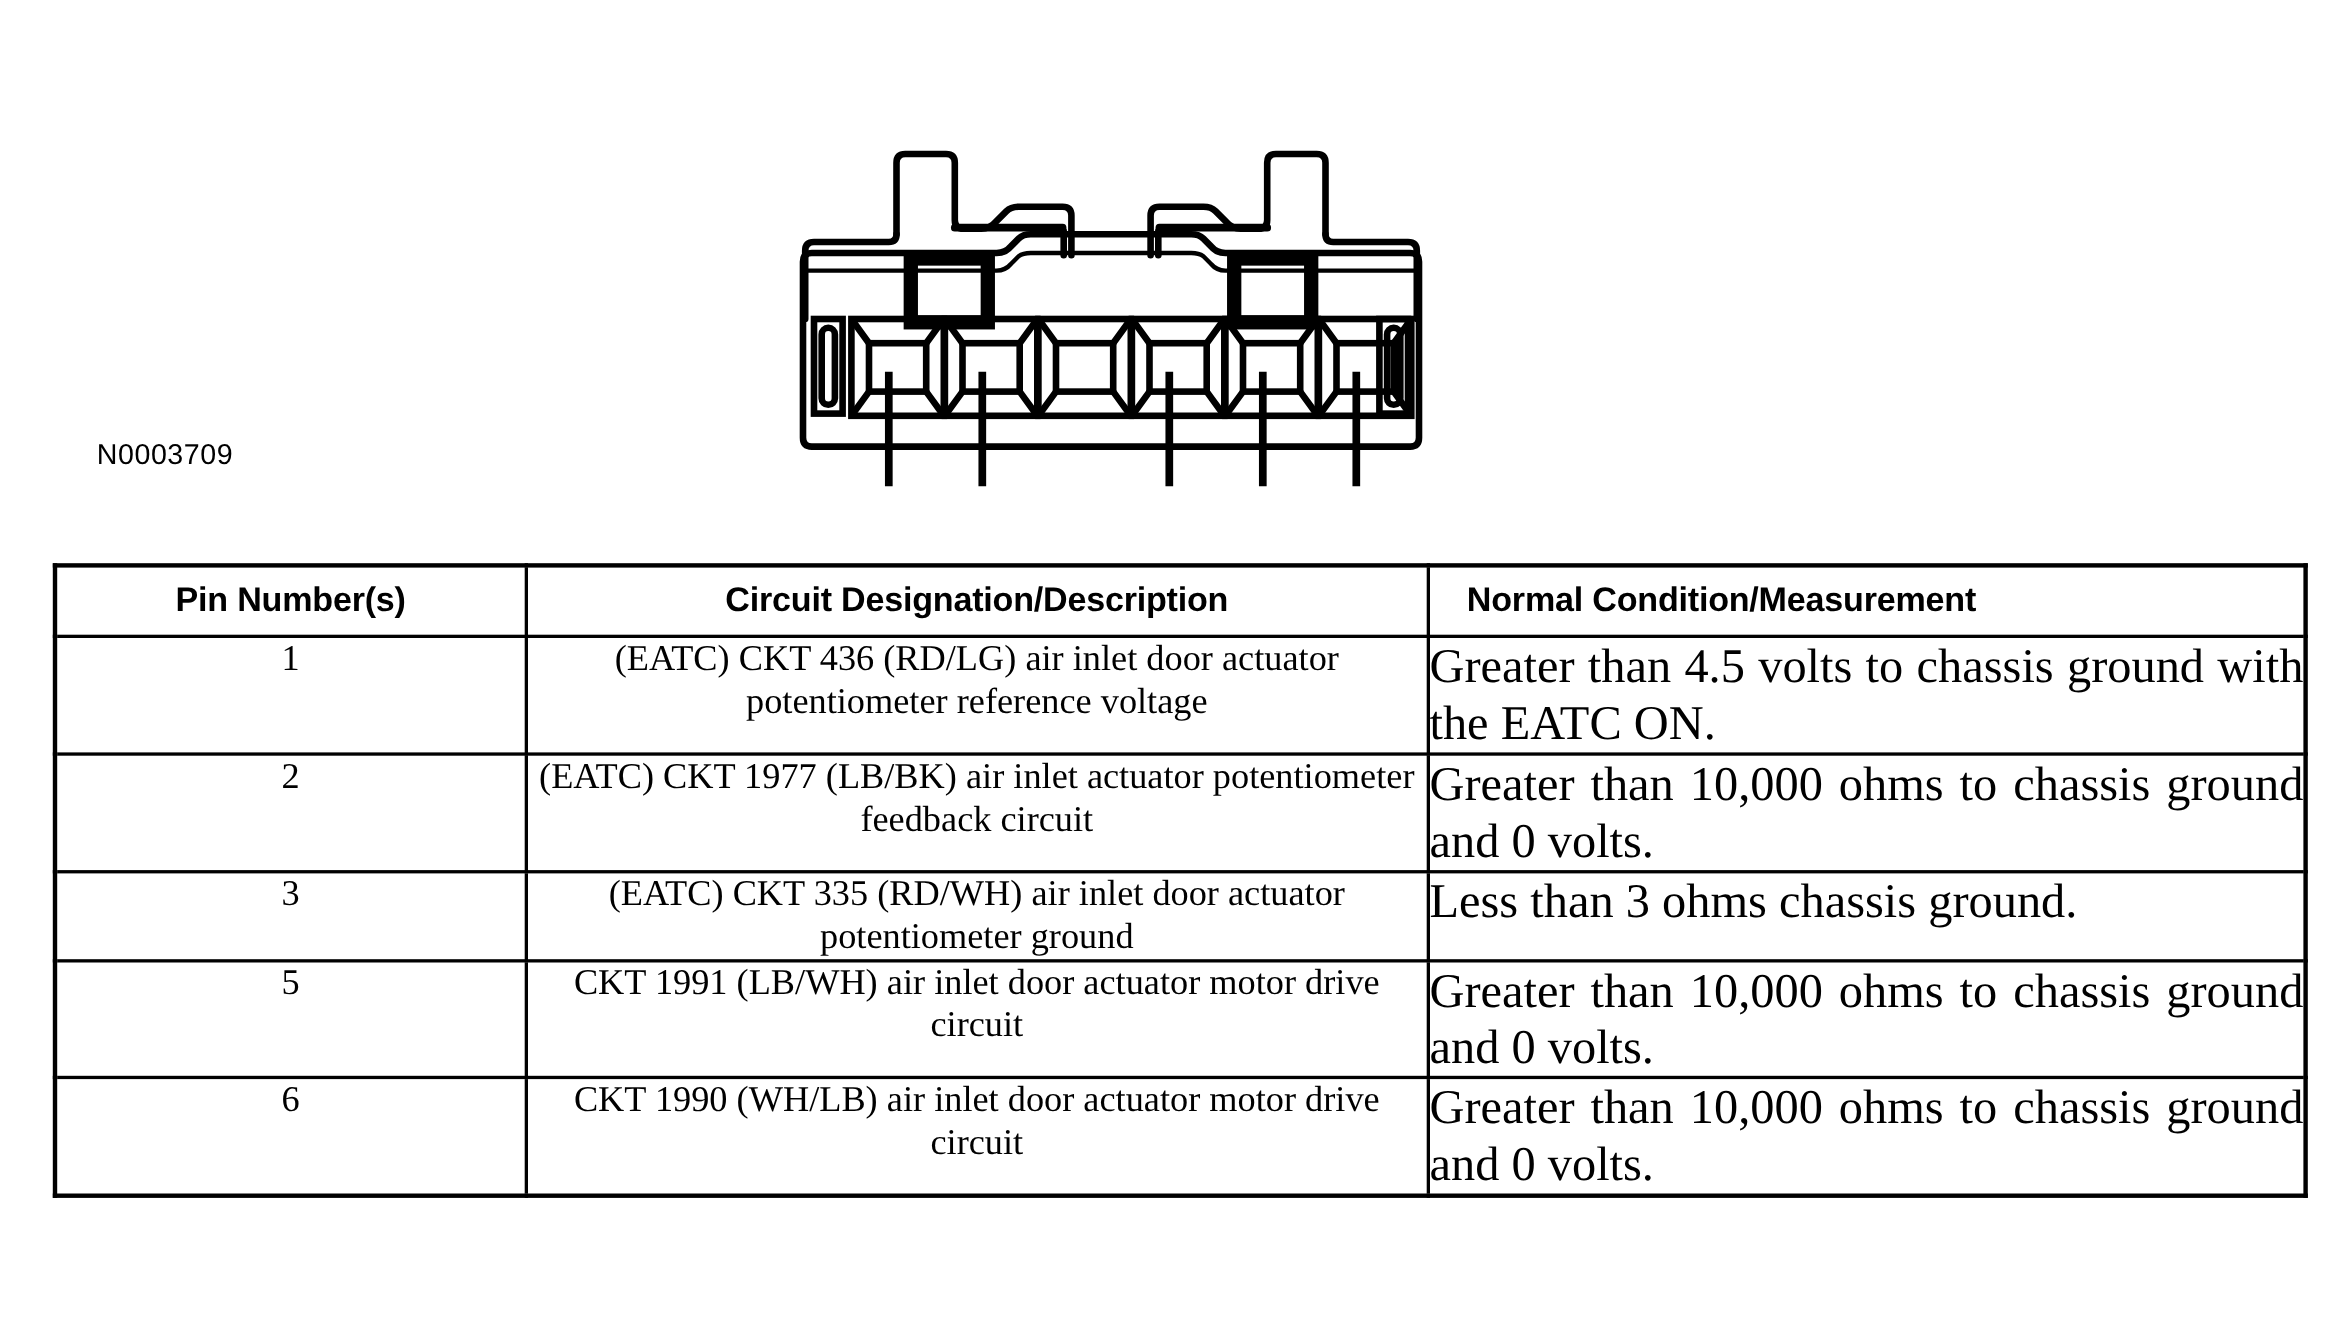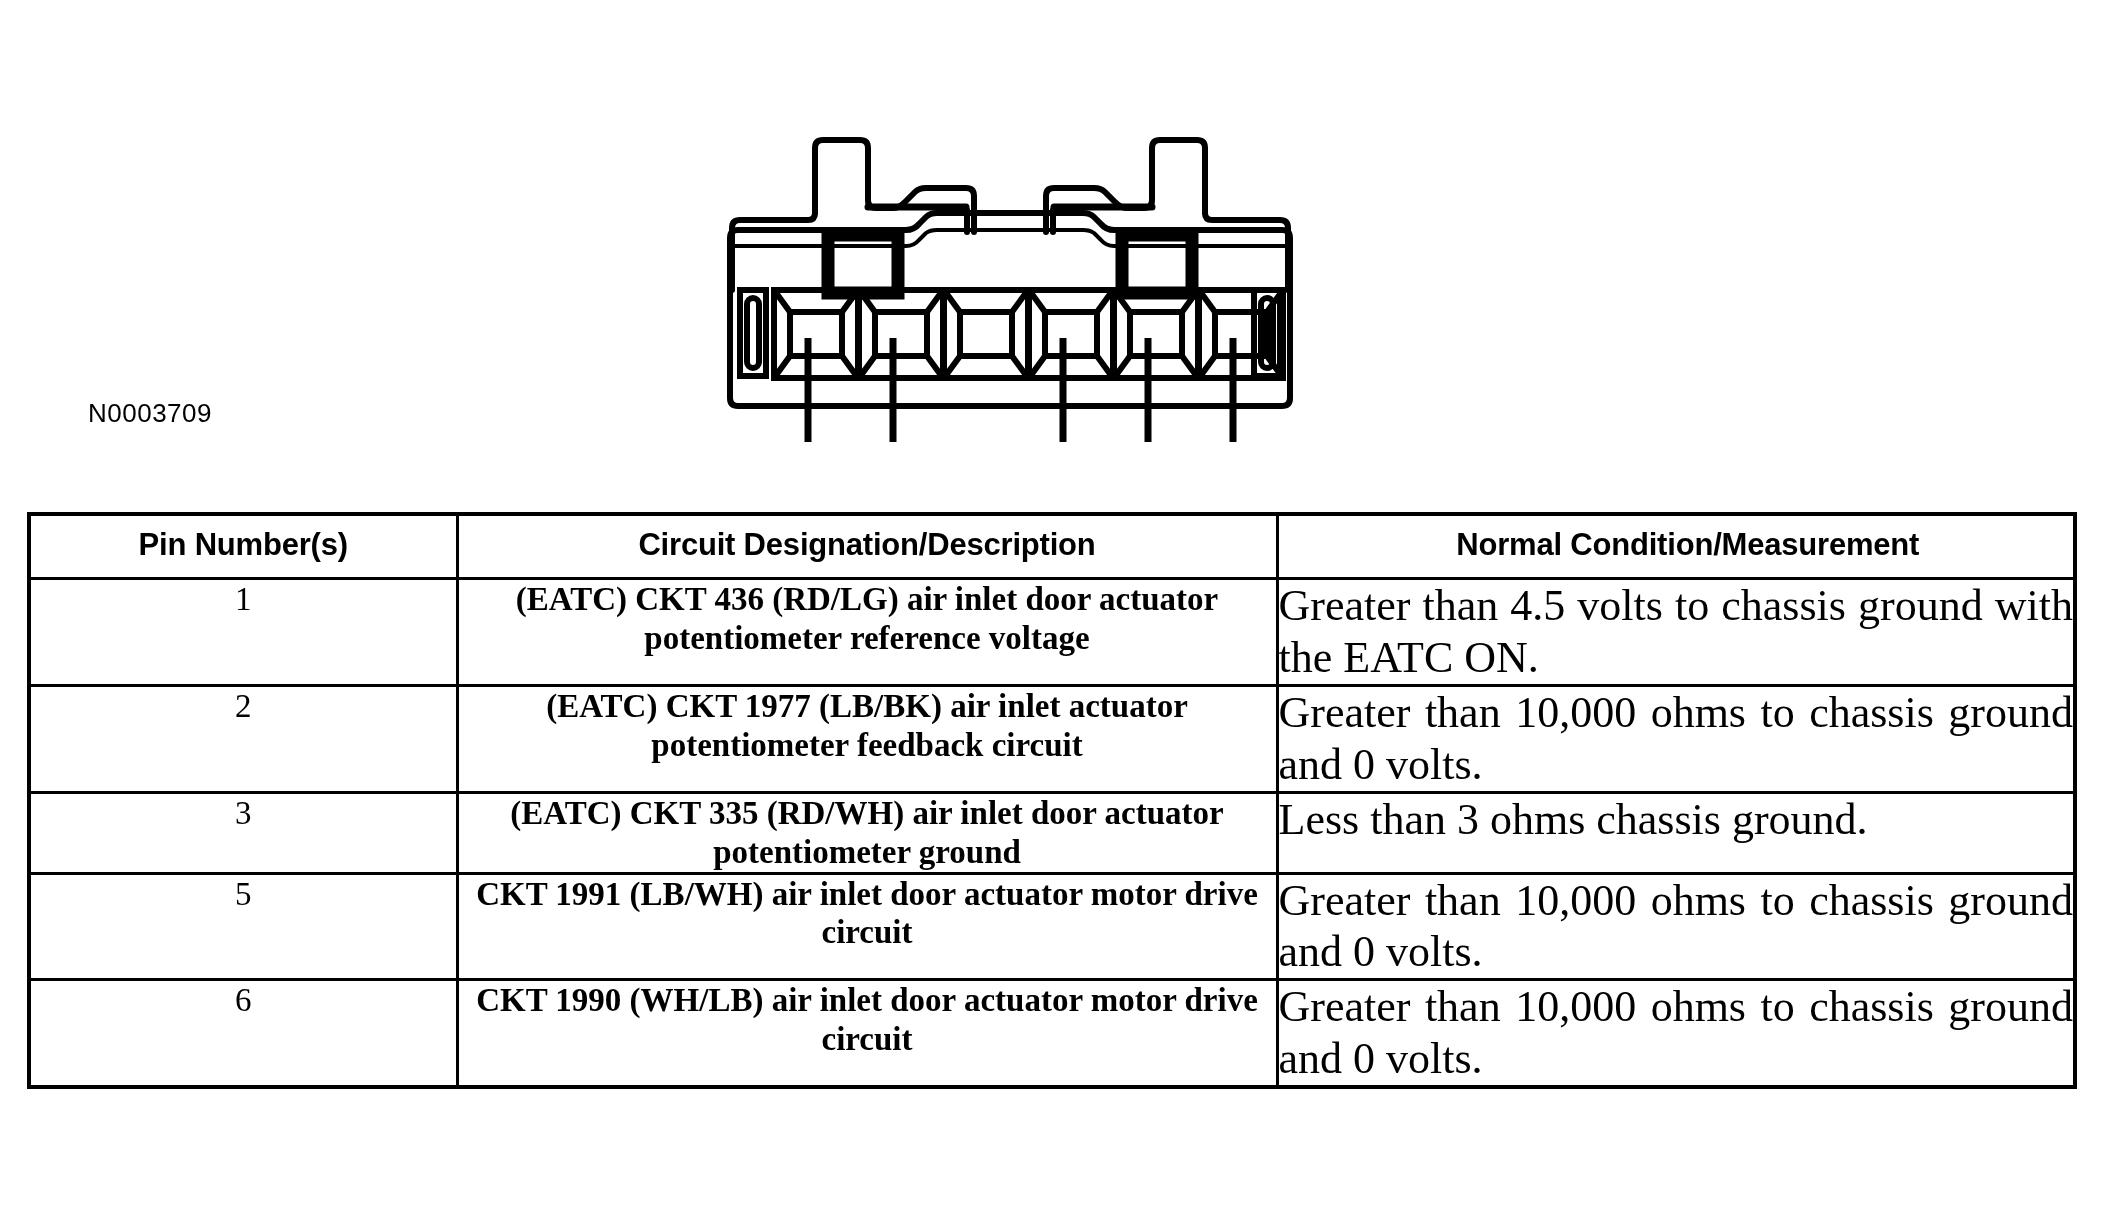--- a/index.html
+++ b/index.html
@@ -39,21 +39,21 @@
     font-size: 26px;
     font-weight: 400;
     letter-spacing: 0.5px;
     color: #000;
     white-space: nowrap;
   }
 
   
   #pin-table-wrap {
     position: absolute;
-    left: 27px;
+    left: 48px;
     top: 512px;
     width: 1754px;
   }
 
   table#pin-table {
     border-collapse: collapse;
     table-layout: fixed;
     width: 2046px;
     border: 4px solid #000;
   }
@@ -72,37 +72,36 @@
   table#pin-table thead th {
     font-family: "Liberation Sans", sans-serif;
     font-weight: bold;
     font-size: 31px;
     text-align: center;
     padding: 11px 10px 14px 10px;
     letter-spacing: -0.2px;
     white-space: nowrap;
   }
   table#pin-table thead th.h-meas {
-    text-align: center;
+    text-align: left;
     padding-left: 34px;
   }
 
   td.pin-cell {
     text-align: center;
     font-size: 33px;
     padding: 12px 8px 20px 8px;
     line-height: 1.18;
   }
 
   td.desc-cell {
     text-align: center;
     font-size: 33px;
     line-height: 1.18;
     padding: 12px 24px 20px 24px;
-    font-weight: bold;
   }
 
   td.meas-cell {
     text-align: justify;
     font-size: 44px;
     line-height: 1.18;
     padding: 12px 18px 20px 22px;
     hyphens: none;
   }
 

